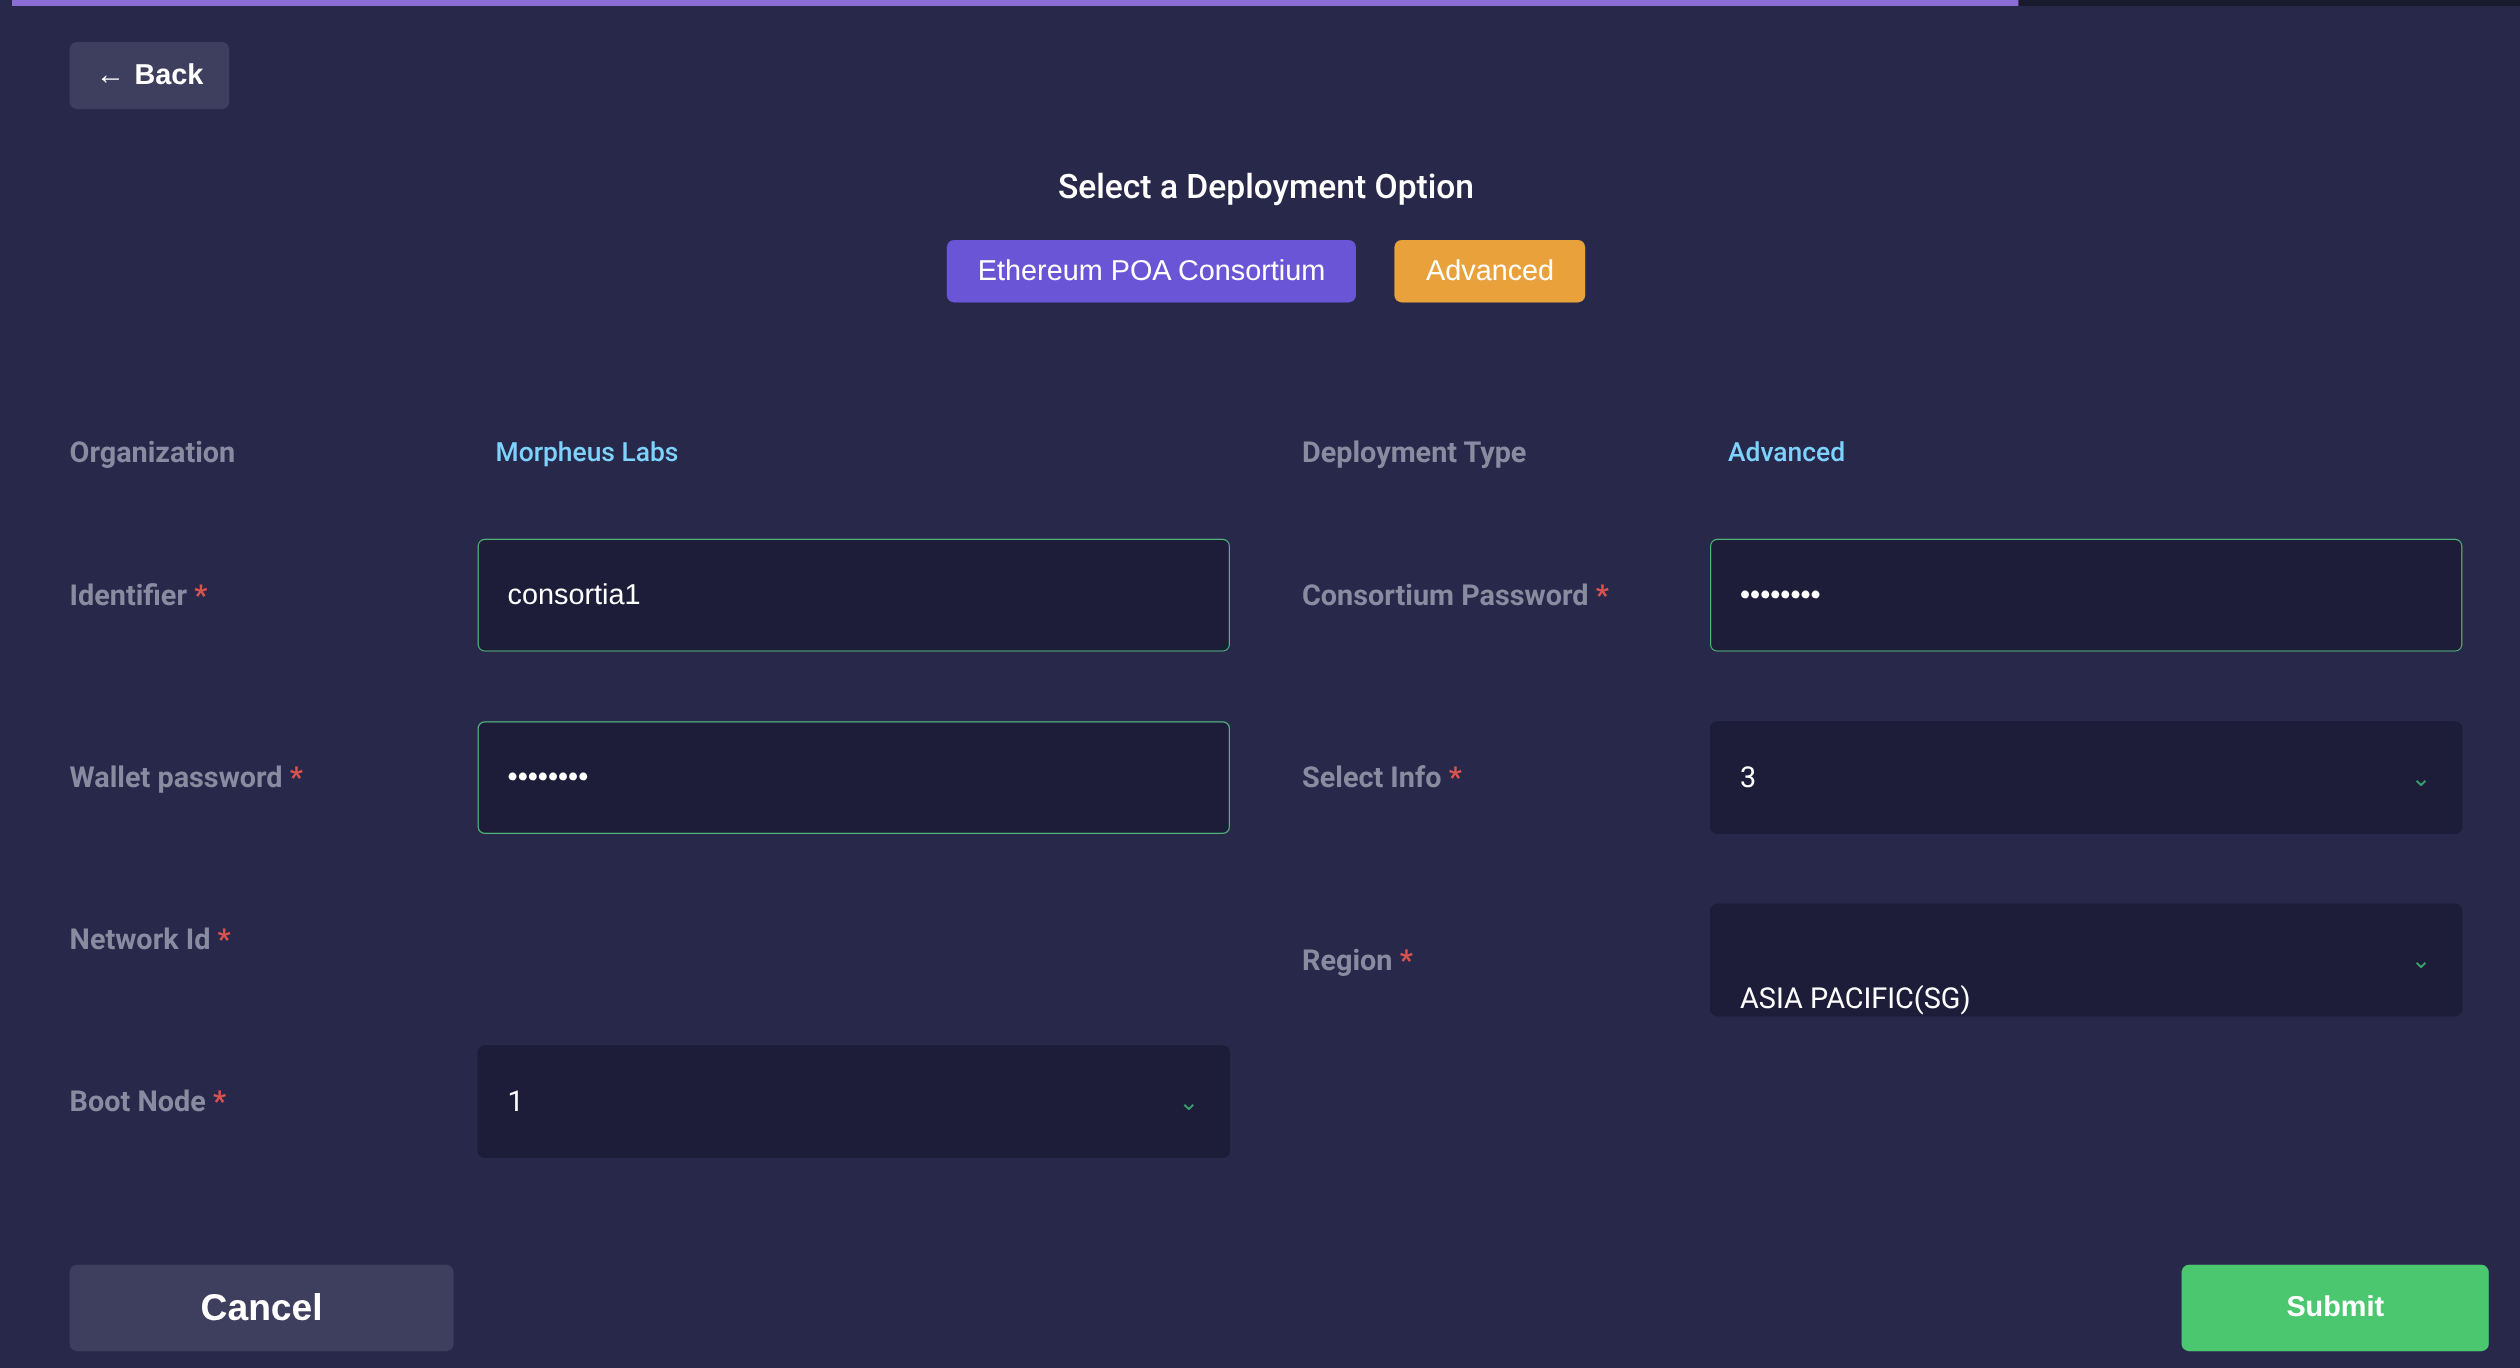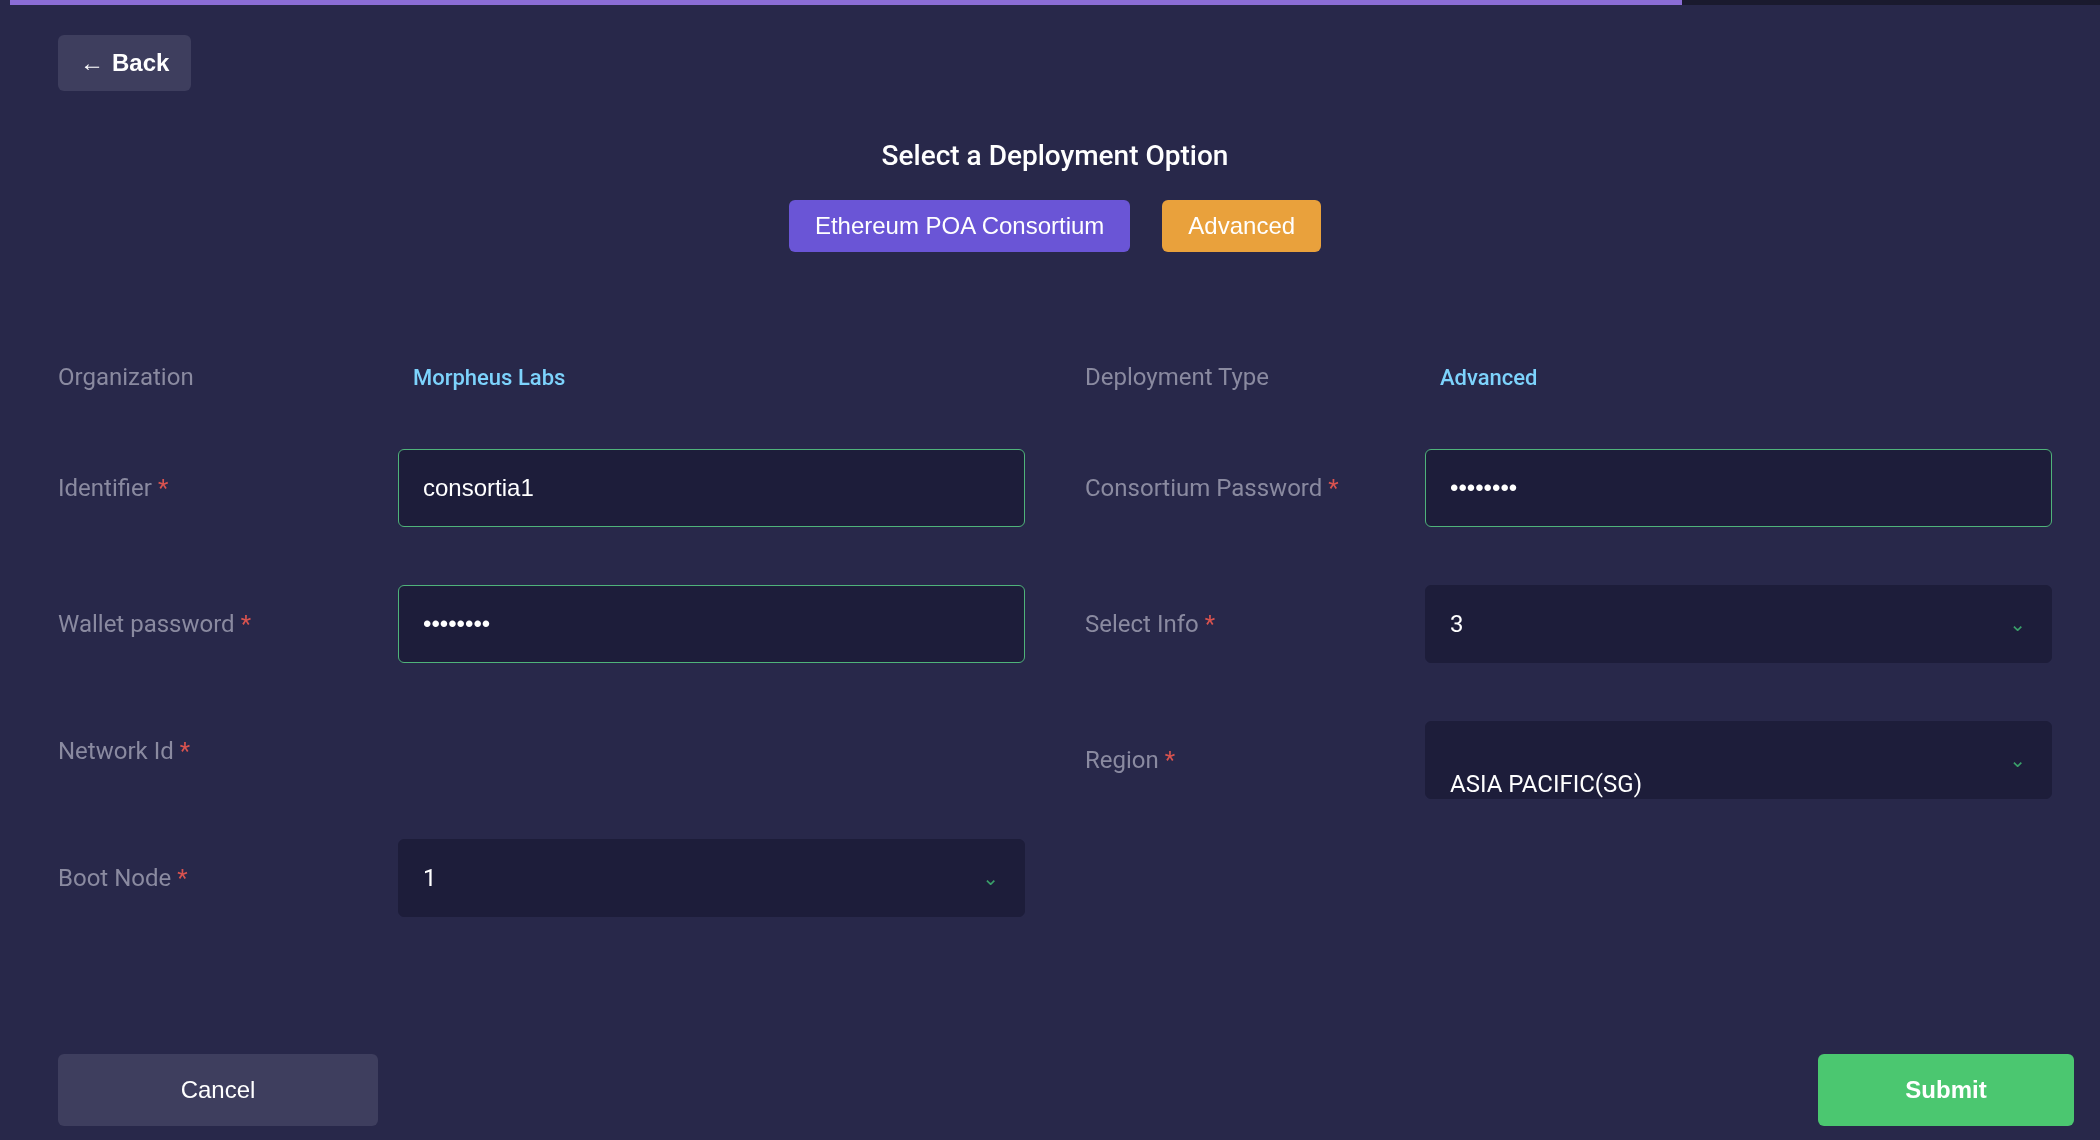--- a/index.html
+++ b/index.html
@@ -97,39 +97,39 @@
     min-height: 60px;
     margin-bottom: 58px;
   }
   .row.first {
     margin-bottom: 42px;
   }
   .label {
     width: 340px;
     font-size: 24px;
     color: #8a8aa0;
-    font-weight: 400;
+    font-weight: 700;
   }
   .label .req {
     color: #d9534f;
     margin-left: 6px;
   }
   .static-val {
     font-size: 22px;
     color: #7dd3fc;
     font-weight: 500;
     margin-left: 15px;
   }
   .input-wrap {
     flex: 1;
     position: relative;
   }
   .text-input, .num-input, .select-input, .pw-input {
     width: 100%;
-    height: 78px;
+    height: 94px;
     background: #1d1d3a;
     border: 1px solid #4fb37a;
     border-radius: 6px;
     color: #ffffff;
     font-size: 24px;
     padding: 0 24px;
     outline: none;
   }
   .num-input.dark-border, .select-input.dark-border {
     border: 1px solid #1d1d3a;
@@ -173,22 +173,22 @@
     bottom: 14px;
     left: 58px;
     right: 26px;
     display: flex;
     justify-content: space-between;
   }
   .cancel-btn {
     background: #3e3e5e;
     border: none;
     color: #ffffff;
-    font-size: 24px;
-    font-weight: 400;
+    font-size: 31px;
+    font-weight: 700;
     padding: 10px 0;
     width: 320px;
     border-radius: 6px;
     cursor: pointer;
   }
   .submit-btn {
     background: #4bc770;
     border: none;
     color: #ffffff;
     font-size: 24px;

